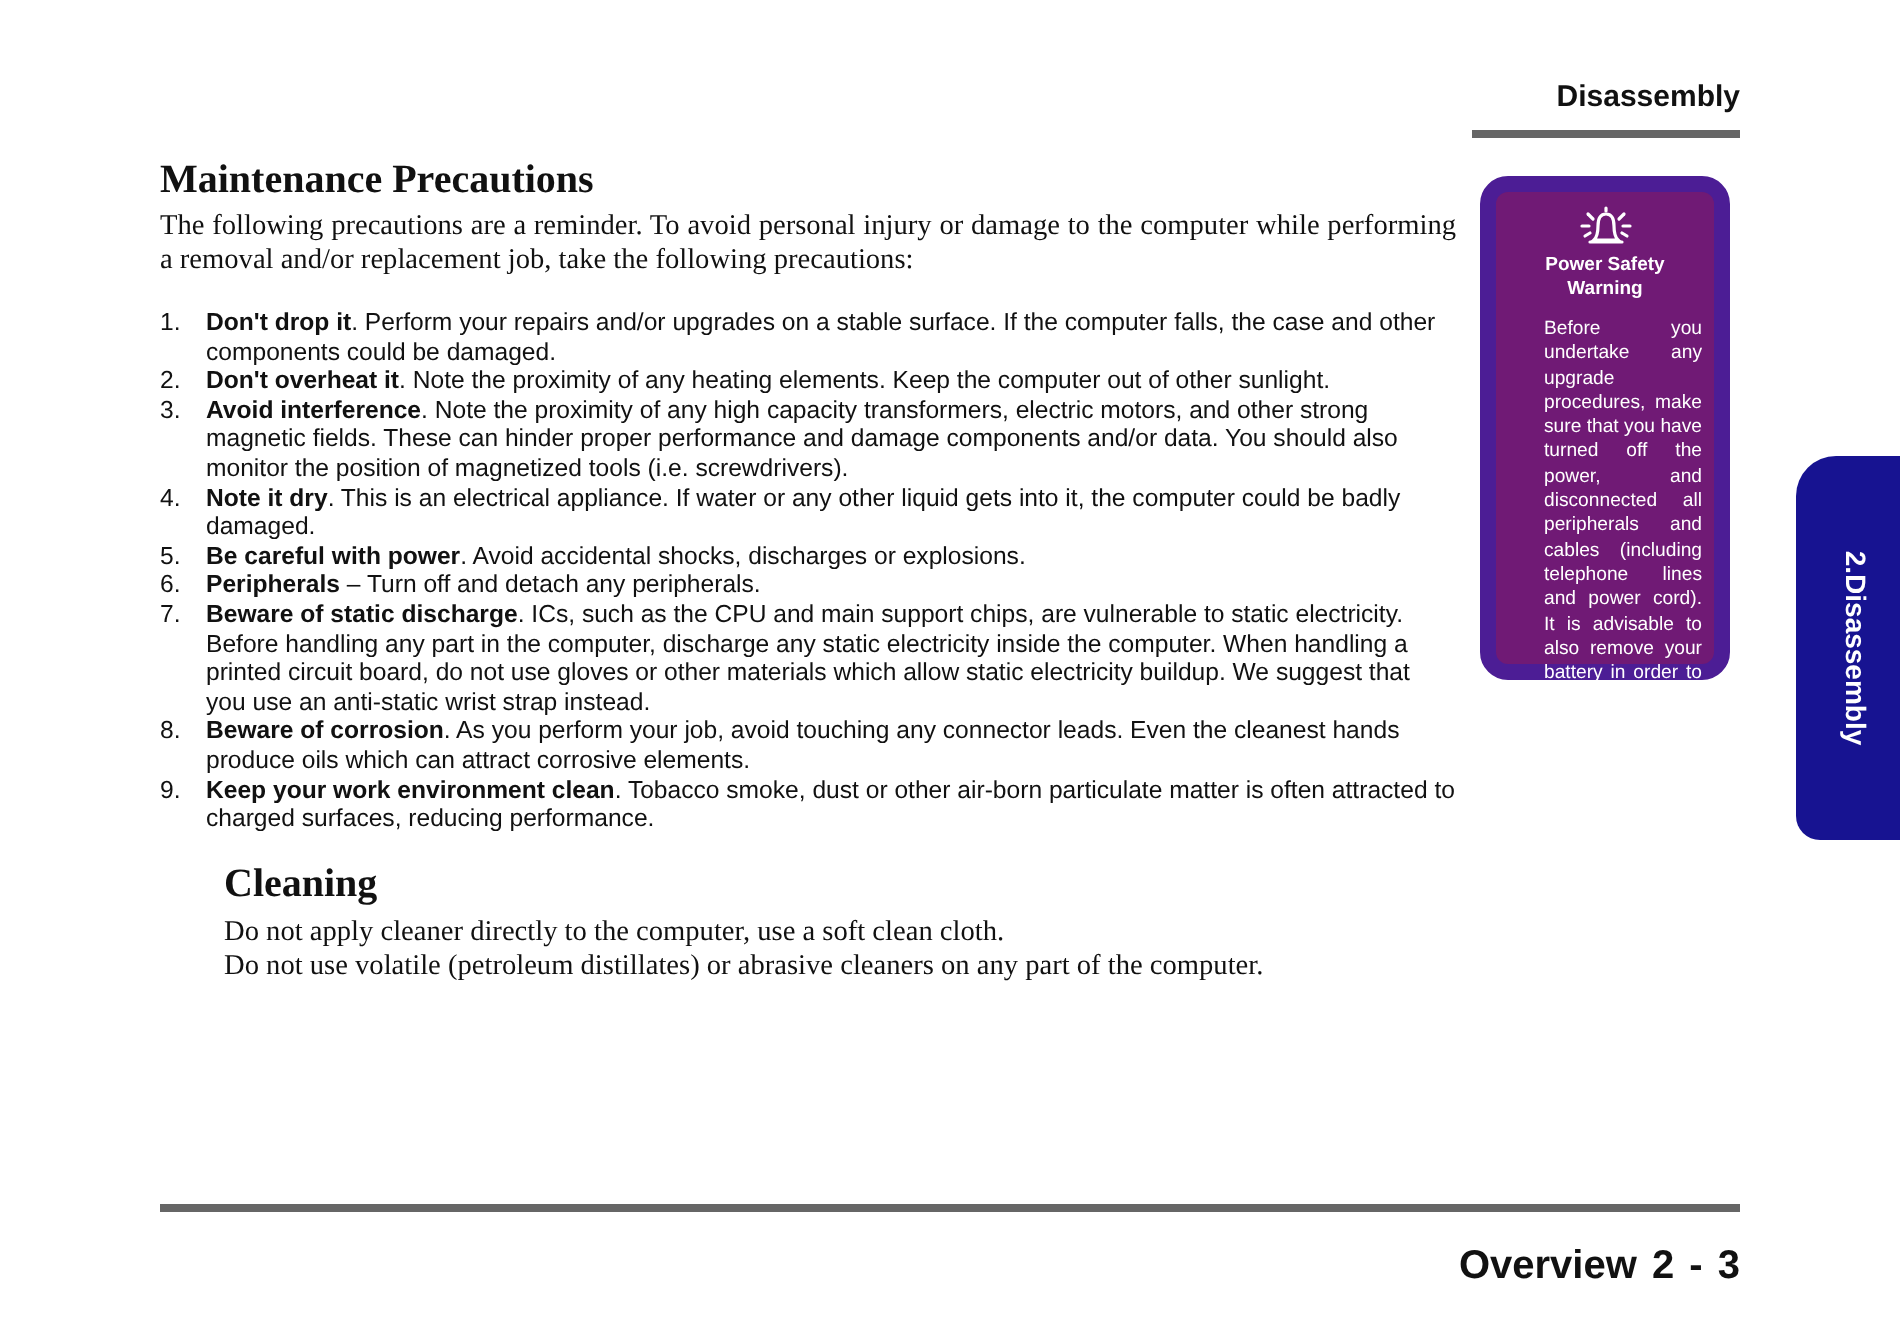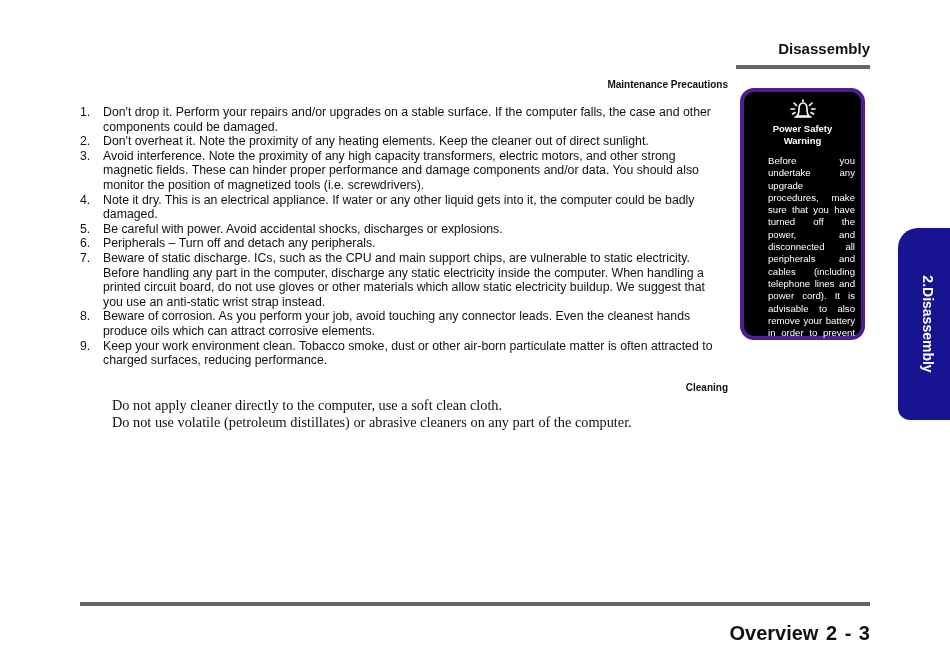--- a/index.html
+++ b/index.html
@@ -1,48 +1,49 @@
 <!DOCTYPE html>
 <html><head>
 <meta charset="utf-8">
 <style>
   html, body { margin:0; padding:0; background:#fff; }
   body { width:950px; height:671px; position:relative; overflow:hidden; }
   .hdr-title { position:absolute; right:80px; top:40px; font-family:"Liberation Sans", sans-serif; font-weight:bold; font-size:15px; color:#111; }
   .hdr-rule { position:absolute; left:736px; top:65px; width:134px; height:4px; background:#666; }
   .content { position:absolute; left:80px; top:79px; width:648px; }
-  h2 { font-family:Liberation Sans, sans-serif; font-size:10px; font-weight:bold; margin:0 0 3px 0; color:#111;text-align:right; }
+  h2 { font-family:Liberation Serif, serif; font-size:20px; font-weight:bold; margin:0 0 3px 0; color:#111; }
   .intro, .clean p { font-family:"Liberation Serif", serif; font-size:14.3px; line-height:17px; margin:0; color:#111; text-align:justify; }
   ol { list-style:none; margin:15px 0 0 0; padding:0; font-family:"Liberation Sans", sans-serif; font-size:12.3px; line-height:14.6px; color:#111; }
   ol li { position:relative; padding-left:23px; }
   ol li .num { position:absolute; left:0; top:0; }
-  ol li b { font-weight:normal; }
+  ol li b { font-weight:bold; }
   .sub { font-size:8.6px; line-height:12px; margin-left:-4px; }
   .clean { margin-top:14px;margin-left:32px; }
   .clean h2 { margin-bottom:4px; }
-  .warn { position:absolute; left:740px; top:88px; width:125px; height:252px; box-sizing:border-box; border:4px solid #4c1d95; border-radius:14px; background:#000000; color:#fff; font-family:"Liberation Sans", sans-serif; }
+  .warn { position:absolute; left:740px; top:88px; width:125px; height:252px; box-sizing:border-box; border:8px solid #4c1d95; border-radius:14px; background:#701a75; color:#fff; font-family:"Liberation Sans", sans-serif; }
   .warn .icon { display:block; margin:5px auto 0 auto; width:32px; height:24px; }
   .warn .title { text-align:center; font-weight:bold; font-size:9.5px; line-height:12px; margin-top:2px; }
   .warn .body { font-size:9.6px; line-height:12.3px; text-align:justify; padding:0 6px 0 24px; margin-top:8px; }
   .tab { position:absolute; left:898px; top:228px; width:60px; height:192px; background:#171391; border-radius:20px 0 0 12px; }
   .tab span { position:absolute; left:30px; top:96px; transform:translate(-50%,-50%) rotate(90deg); white-space:nowrap; font-family:"Liberation Sans", sans-serif; font-weight:bold; font-size:14px; color:#fff; }
   .ftr-rule { position:absolute; left:80px; top:602px; width:790px; height:4px; background:#666; }
   .ftr { position:absolute; right:80px; top:622px; font-family:"Liberation Sans", sans-serif; font-weight:bold; font-size:20px; color:#111; word-spacing:2px; }
 </style>
 </head>
 <body>
 
 <div class="hdr-title">Disassembly</div>
 <div class="hdr-rule"></div>
 
 <div class="content">
   <h2>Maintenance Precautions</h2>
+  <p class="intro">The following precautions are a reminder. To avoid personal injury or damage to the computer while performing a removal and/or replacement job, take the following precautions:</p>
   <ol>
     <li><span class="num">1.</span><b>Don't drop it</b><span>. Perform your repairs and/or upgrades on a stable surface. If the computer falls, the case and other components could be damaged.</span></li>
-    <li><span class="num">2.</span><b>Don't overheat it</b><span>. Note the proximity of any heating elements. Keep the cleaner out of direct sunlight.</span></li>
+    <li><span class="num">2.</span><b>Don't overheat it</b><span>. Note the proximity of any heating elements. Keep the computer out of other sunlight.</span></li>
     <li><span class="num">3.</span><b>Avoid interference</b><span>. Note the proximity of any high capacity transformers, electric motors, and other strong magnetic fields. These can hinder proper performance and damage components and/or data. You should also monitor the position of magnetized tools (i.e. screwdrivers).</span></li>
     <li><span class="num">4.</span><b>Note it dry</b><span>. This is an electrical appliance. If water or any other liquid gets into it, the computer could be badly damaged.</span></li>
     <li><span class="num">5.</span><b>Be careful with power</b><span>. Avoid accidental shocks, discharges or explosions.</span>
     </li>
     <li><span class="num">6.</span><b>Peripherals</b><span> – Turn off and detach any peripherals.</span></li>
     <li><span class="num">7.</span><b>Beware of static discharge</b><span>. ICs, such as the CPU and main support chips, are vulnerable to static electricity. Before handling any part in the computer, discharge any static electricity inside the computer. When handling a printed circuit board, do not use gloves or other materials which allow static electricity buildup. We suggest that you use an anti-static wrist strap instead.</span></li>
     <li><span class="num">8.</span><b>Beware of corrosion</b><span>. As you perform your job, avoid touching any connector leads. Even the cleanest hands produce oils which can attract corrosive elements.</span></li>
     <li><span class="num">9.</span><b>Keep your work environment clean</b><span>. Tobacco smoke, dust or other air-born particulate matter is often attracted to charged surfaces, reducing performance.</span></li>
   </ol>
   <div class="clean">

